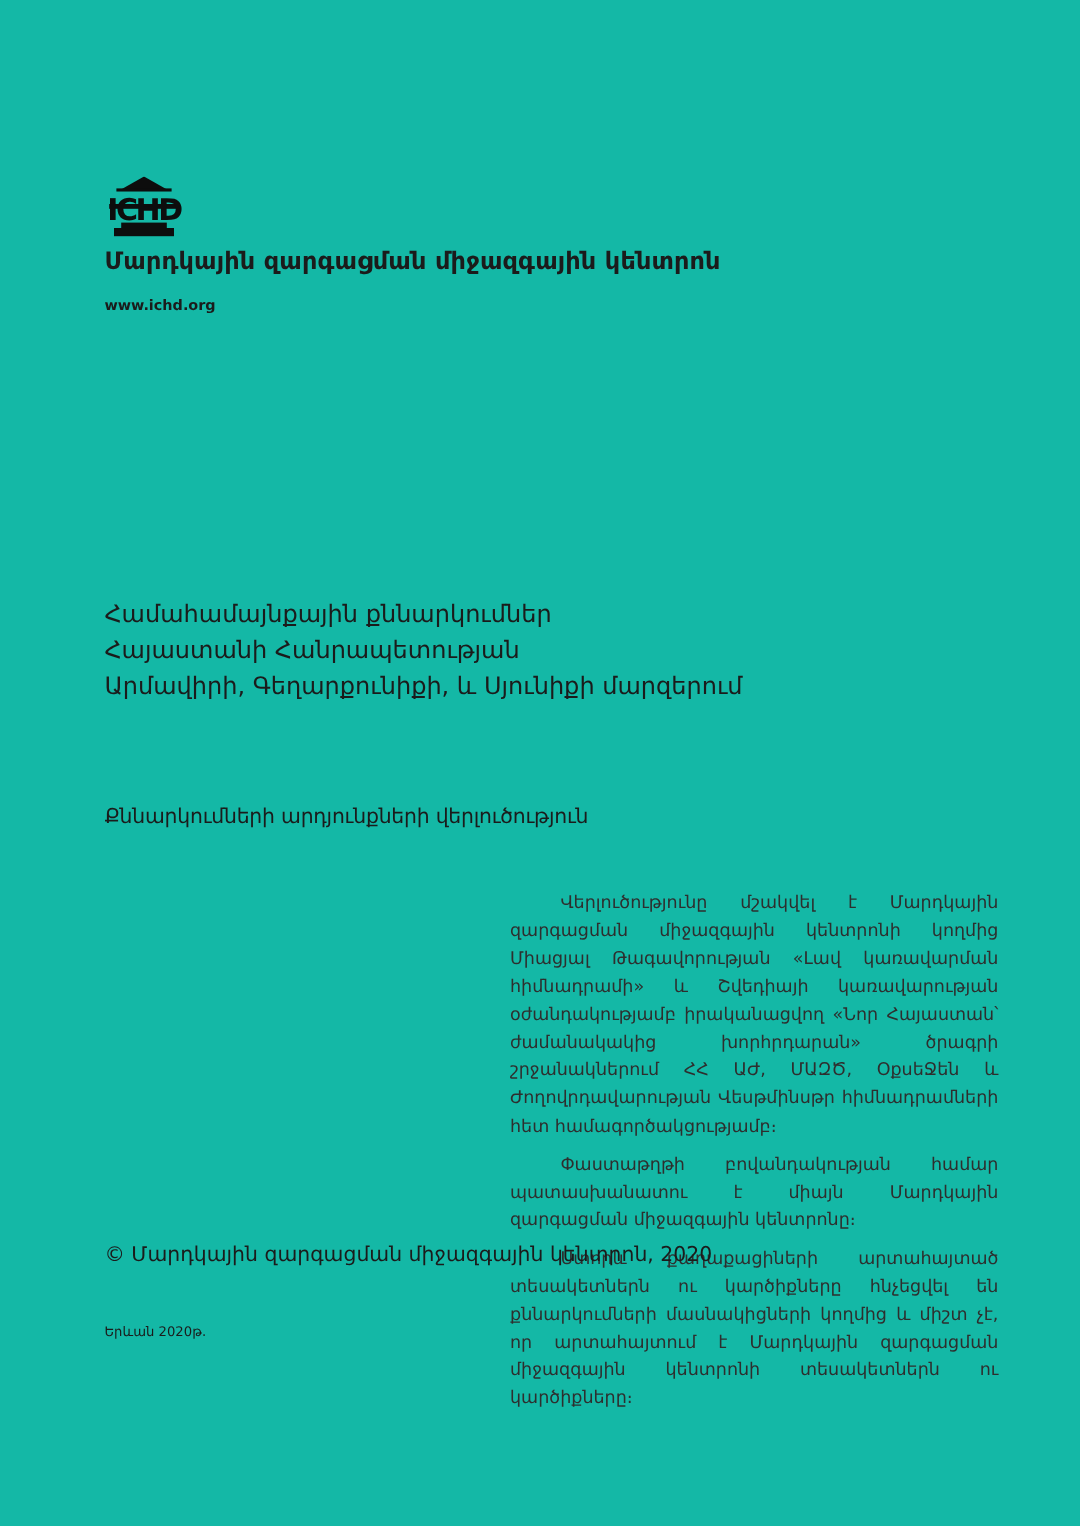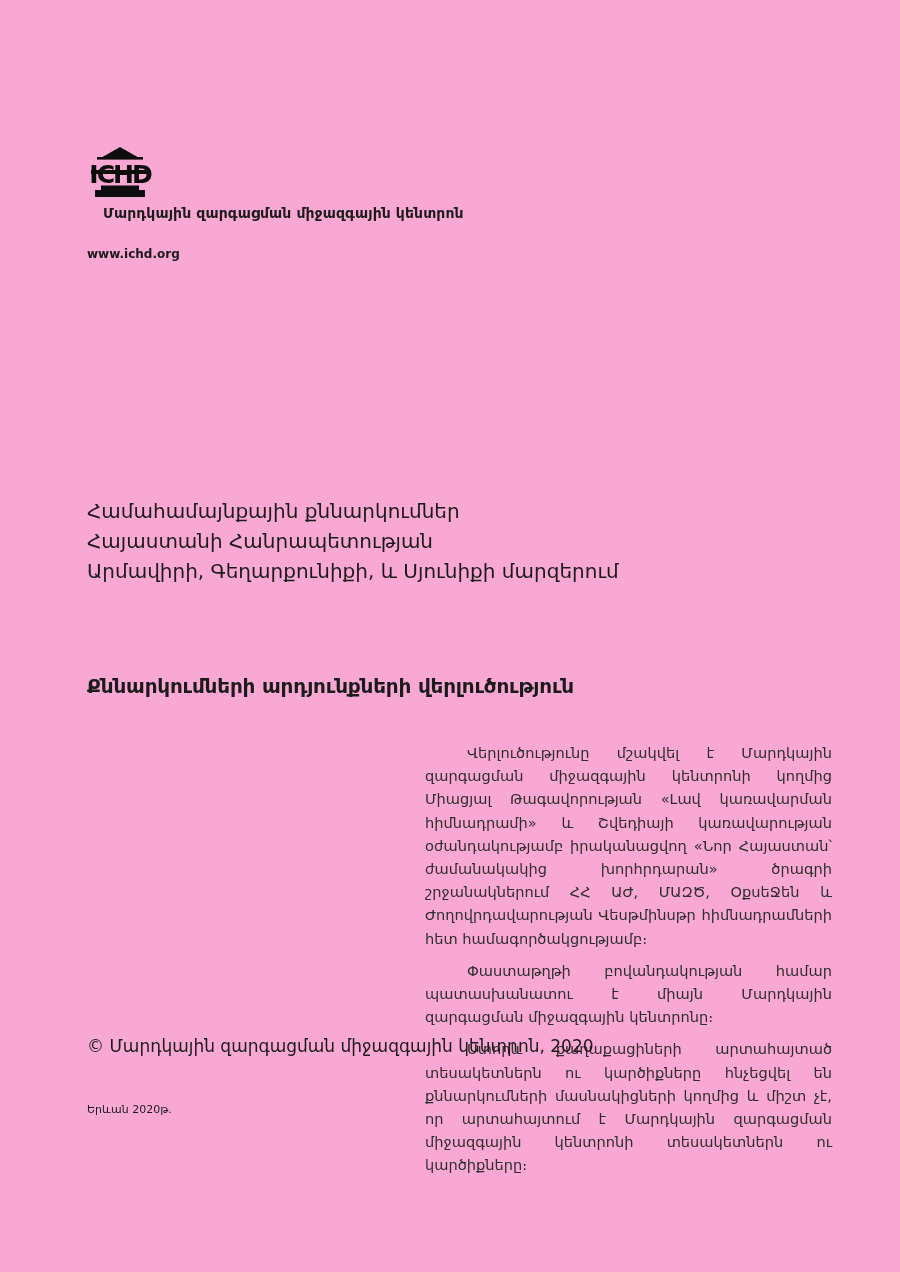--- a/index.html
+++ b/index.html
@@ -4,41 +4,40 @@
 <style>
   html, body {
     margin: 0;
     padding: 0;
     background: #ffffff;
   }
   .page {
     position: relative;
     width: 900px;
     height: 1272px;
-    background: #f9a8d4;
+    background: #14b8a6;
     font-family: "DejaVu Sans", sans-serif;
     color: #1b1b1b;
     overflow: hidden;
   }
   .abs { position: absolute; }
 
   .logo {
     left: 88px;
     top: 147px;
     width: 64px;
     height: 50px;
   }
   .org-name {
     left: 87px;
     top: 205px;
-    font-size: 14px;
+    font-size: 20px;
     font-weight: bold;
     letter-spacing: 0.1px;
     white-space: nowrap;
-    margin-left: 16px;
   }
   .website {
     left: 87px;
     top: 247px;
     font-size: 12px;
     font-weight: bold;
   }
   .doc-title {
     left: 87px;
     top: 330px;
@@ -55,22 +54,22 @@
     width: 700px;
     font-size: 20px;
     font-weight: normal;
     line-height: 30px;
     white-space: pre-line;
   }
   .section-heading {
     left: 87px;
     top: 657px;
     width: 760px;
-    font-size: 20px;
-    font-weight: bold;
+    font-size: 17px;
+    font-weight: normal;
     letter-spacing: -0.2px;
     white-space: nowrap;
   }
   .disclaimer {
     left: 425px;
     top: 741px;
     width: 407px;
     font-size: 14.6px;
     line-height: 23.2px;
     color: #2e2e2e;

